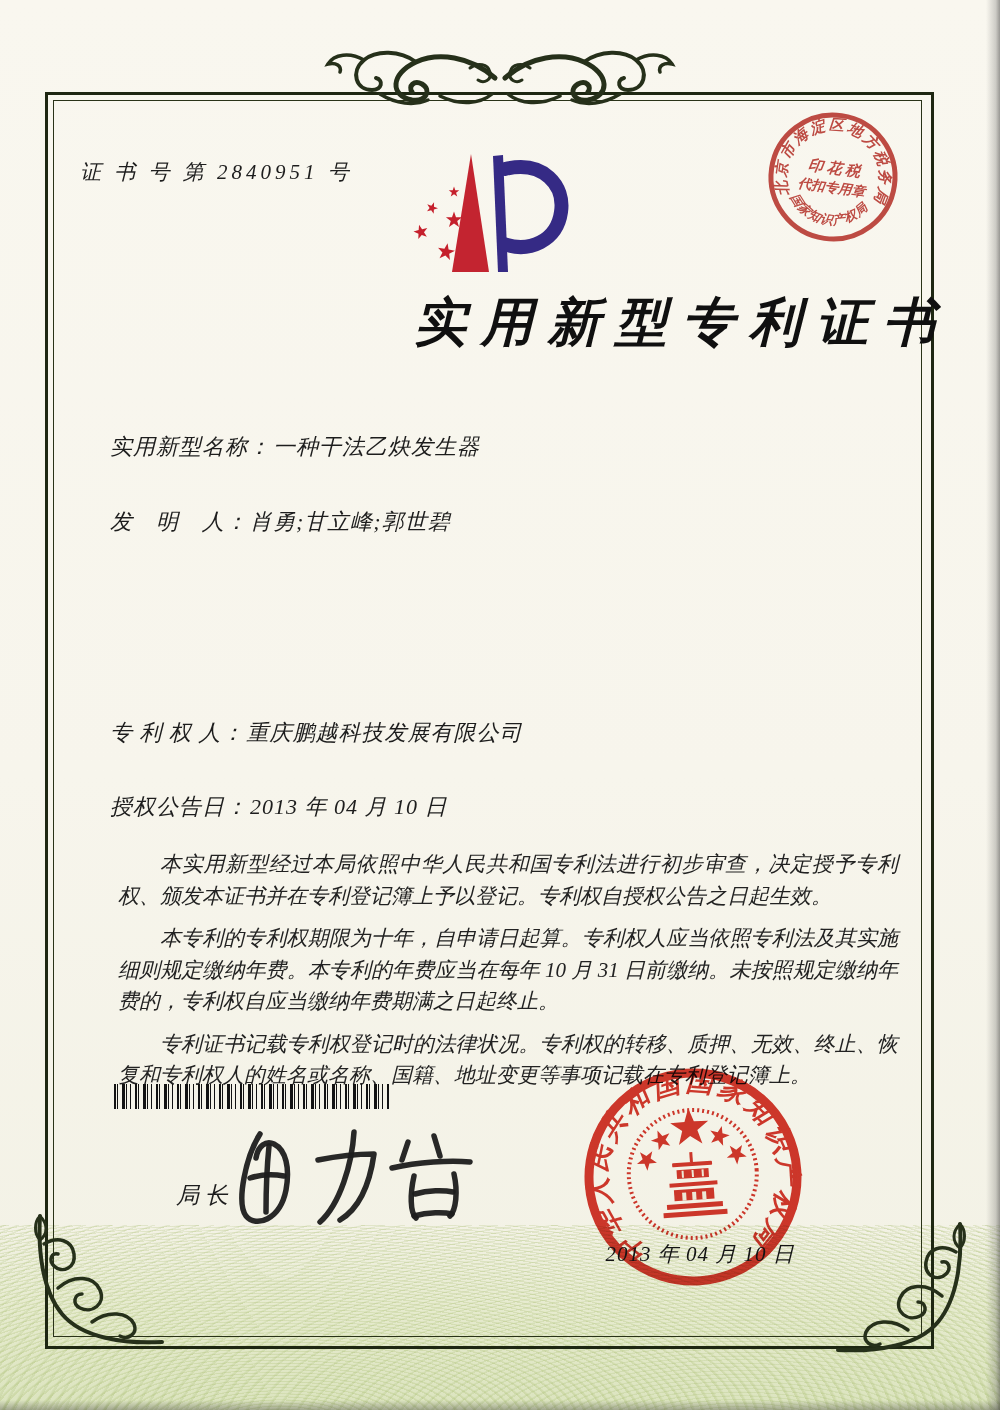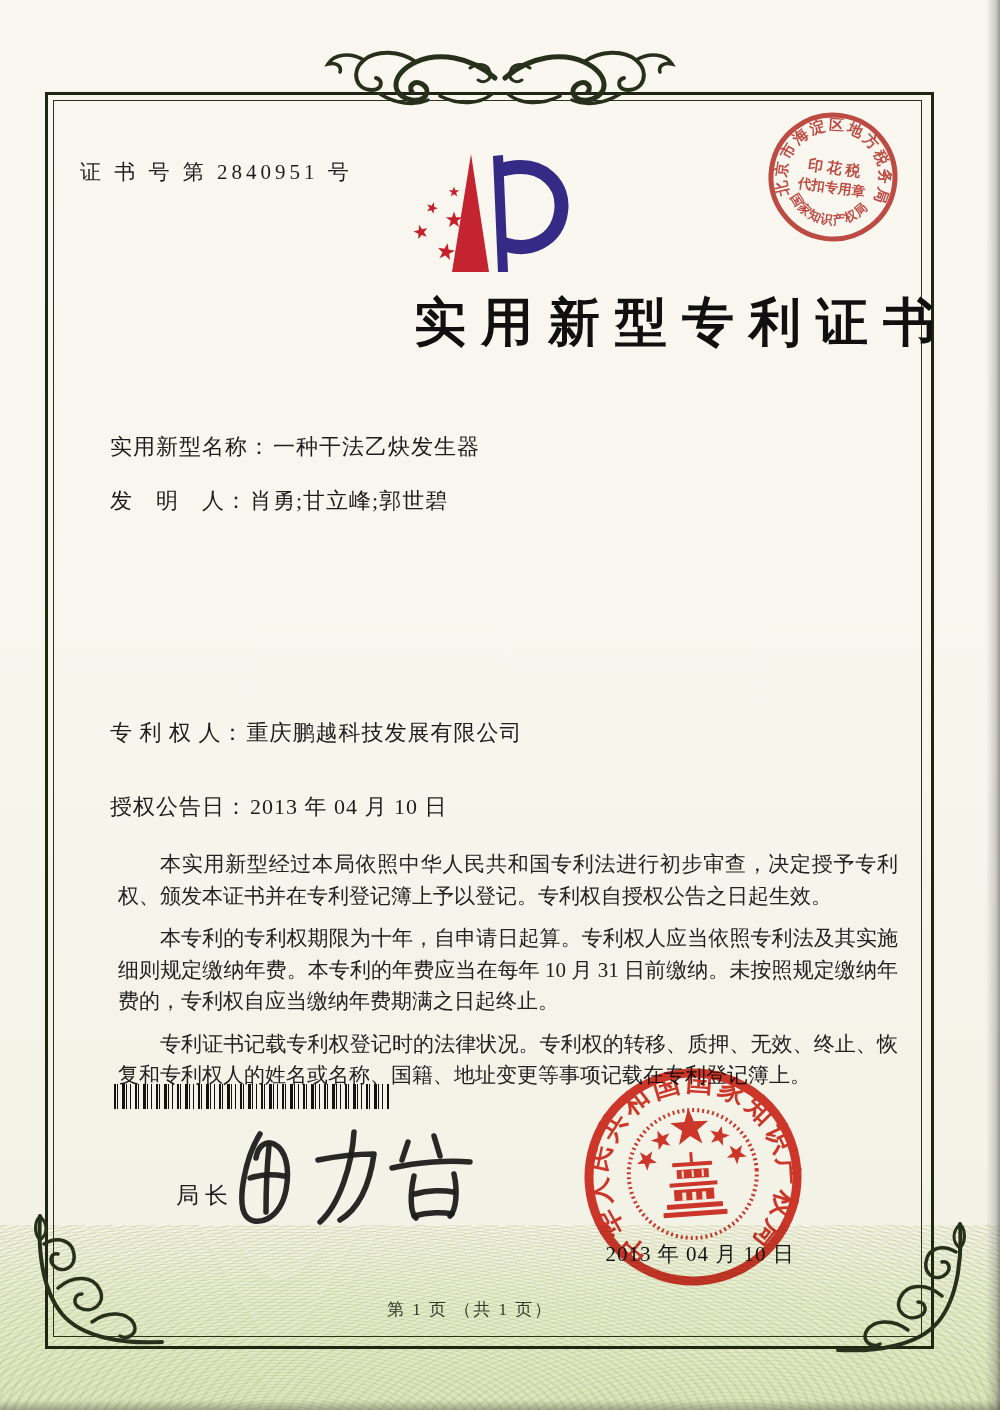--- a/index.html
+++ b/index.html
@@ -1,19 +1,19 @@
 <!DOCTYPE html>
 <html lang="zh"><head>
 <meta charset="utf-8">
 <style>
   html,body{margin:0;padding:0;background:#888;}
   .page{
     position:relative;width:1000px;height:1410px;overflow:hidden;
     background:linear-gradient(180deg,#f9f7ef 0%,#f7f5ec 55%,#f2f1e4 100%);
-    font-family:"Liberation Serif","DejaVu Serif",serif;color:#1d1d1d;
+    font-family:"Liberation Serif","DejaVu Serif",serif;color:#1d1d1d;font-style:italic;
   }
   
   .edge-right{position:absolute;right:0;top:0;bottom:0;width:14px;z-index:9;pointer-events:none;
     background:linear-gradient(90deg,rgba(90,90,90,0),rgba(90,90,90,.28) 70%,rgba(55,55,55,.5));}
   .edge-bottom{position:absolute;left:0;right:0;bottom:0;height:10px;z-index:9;pointer-events:none;
     background:linear-gradient(0deg,rgba(55,55,55,.35),rgba(55,55,55,0));}
   
   .guilloche{position:absolute;left:0;right:0;top:1225px;height:185px;z-index:0;
     background:
       repeating-radial-gradient(ellipse 620px 210px at 28% 108%,rgba(150,175,80,.20) 0 2px,rgba(255,255,255,0) 4px 9px),
@@ -117,21 +117,21 @@
     <text font-size="12.5"><textPath href="#arcBotPath" textLength="92" lengthAdjust="spacing">国家知识产权局</textPath></text>
     <text x="85" y="81" font-size="15" text-anchor="middle">印 花 税</text>
     <text x="85" y="100" font-size="13.5" text-anchor="middle">代扣专用章</text>
   </svg>
 
   <h1 class="title">实用新型专利证书</h1>
 
   <div class="row" style="top:432px">
     <span class="lbl">实用新型名称：</span><span class="val">一种干法乙炔发生器</span>
   </div>
-  <div class="row" style="top:486px">
+  <div class="row" style="top:507px">
     <span class="lbl">发　明　人：</span><span class="val">肖勇;甘立峰;郭世碧</span>
   </div>
   <div class="row" style="top:718px">
     <span class="lbl">专 利 权 人：</span><span class="val">重庆鹏越科技发展有限公司</span>
   </div>
   <div class="row" style="top:792px">
     <span class="lbl">授权公告日：</span><span class="val">2013 年 04 月 10 日</span>
   </div>
 
   <div class="paras">
@@ -183,17 +183,16 @@
       <rect x="103" y="130" width="4" height="8" fill="#f7f5ec"></rect>
       <rect x="113" y="130" width="4" height="8" fill="#f7f5ec"></rect>
       <rect x="123" y="130" width="4" height="8" fill="#f7f5ec"></rect>
       <rect x="87" y="141" width="56" height="5"></rect>
       <rect x="83" y="149" width="64" height="5"></rect>
     </g>
   </svg>
 
   <div class="seal-date">2013 年 04 月 10 日</div>
 
-  <div class="footer">第 1 页 （共 1 页）</div>
 
   <div class="edge-right"></div>
   <div class="edge-bottom"></div>
 </div>
 
 </body></html>

